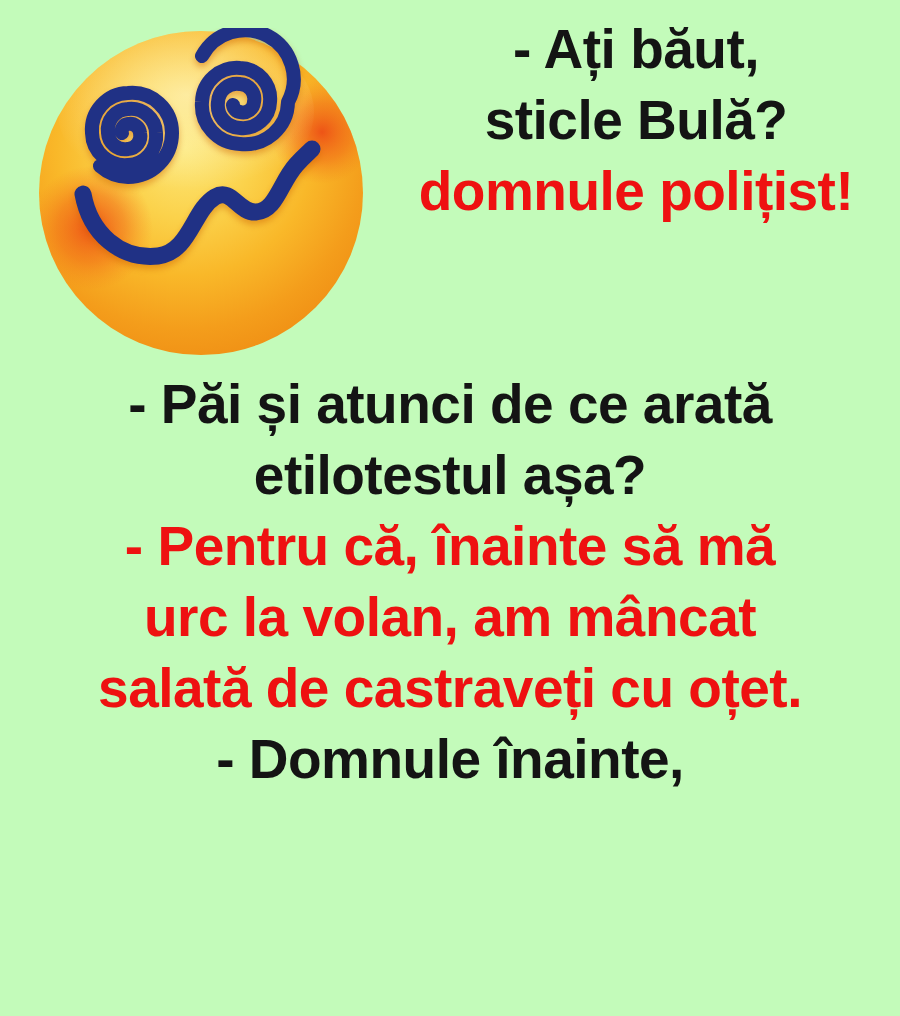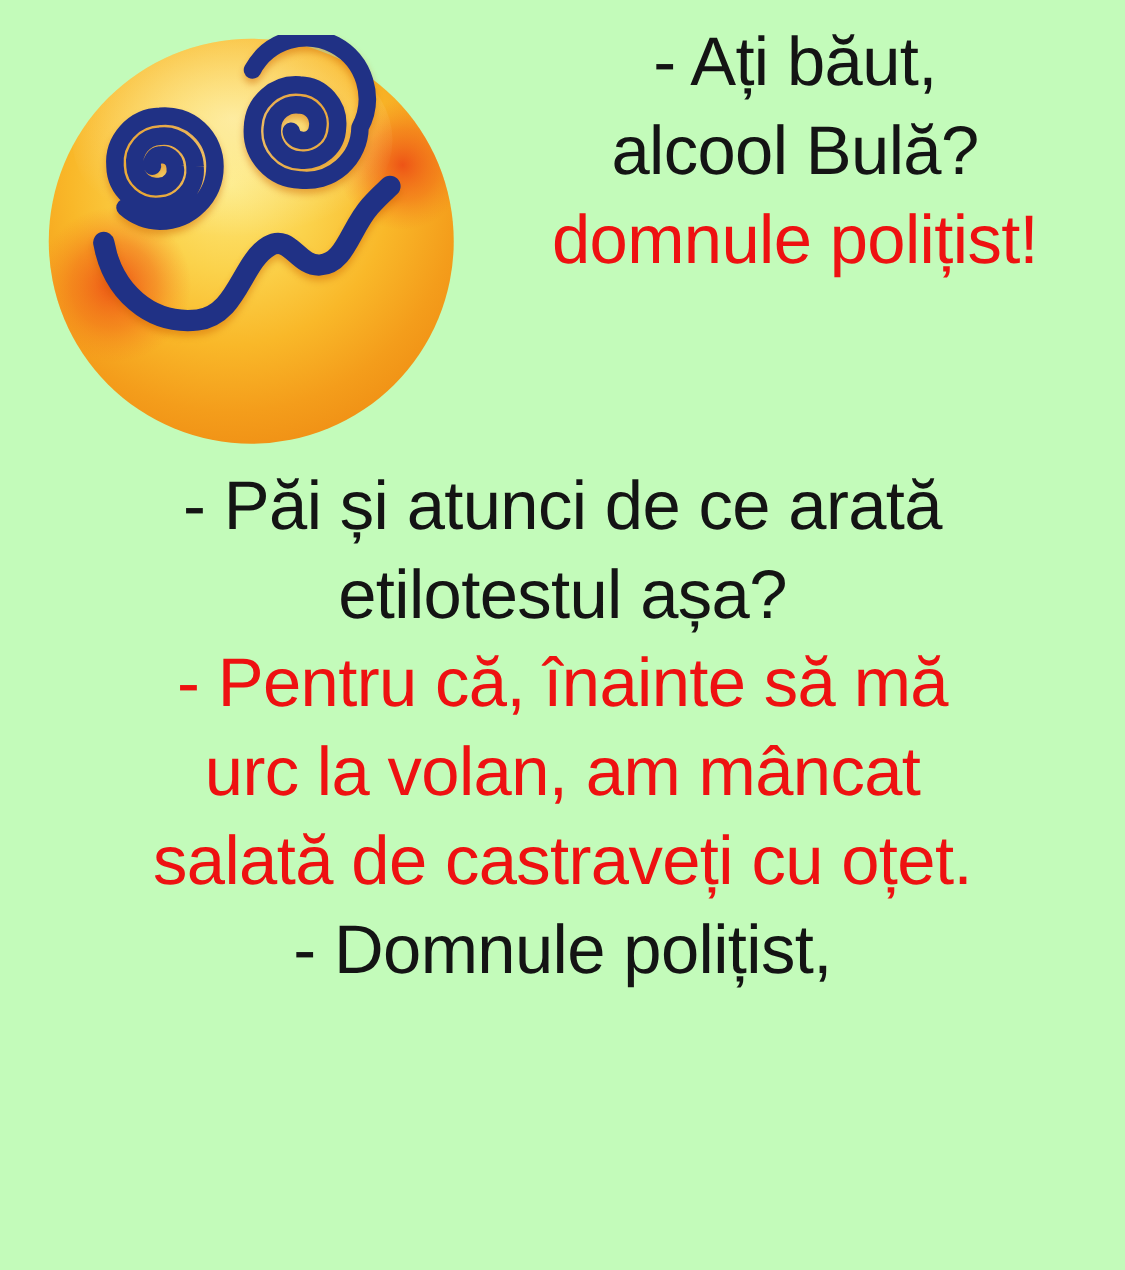--- a/index.html
+++ b/index.html
@@ -15,21 +15,21 @@
     overflow:hidden;
     font-family:"Liberation Sans","DejaVu Sans",sans-serif;
   }
   .emoji{
     position:absolute;left:36px;top:28px;
     width:330px;height:330px;
   }
   .dialogue{
     position:absolute;
     text-align:center;
-    font-weight:400;
+    font-weight:700;
     font-size:55px;
     line-height:71px;
     letter-spacing:-0.5px;
     white-space:nowrap;
   }
   .dialogue-column{left:378px;top:14px;width:516px;}
   .dialogue-full{left:0;top:369px;width:900px;}
   .line[data-color="black"], .line span[data-color="black"]{color:var(--black);}
   .line[data-color="red"],   .line span[data-color="red"]{color:var(--red);}
   .dash{margin-right:0.26em;}
@@ -108,26 +108,26 @@
         C 54 205, 84 232, 122 228
         C 154 224, 157 182, 179 169
         C 196 159, 202 185, 220 184
         C 240 183, 244 155, 260 137
         C 267 129, 273 124, 276 121"></path>
     </g>
   </svg>
 
   <div class="dialogue dialogue-column">
     <div class="line" data-color="black">- Ați băut,</div>
-    <div class="line" data-color="black">alcool Bulă?</div>
+    <div class="line" data-color="black">sticle Bulă?</div>
     <div class="line" data-color="red">domnule polițist!</div>
   </div>
 
   <div class="dialogue dialogue-full">
     <div class="line" data-color="black">- Păi și atunci de ce arată</div>
     <div class="line" data-color="black">etilotestul așa?</div>
     <div class="line" data-color="red">- Pentru că, înainte să mă</div>
     <div class="line" data-color="red">urc la volan, am mâncat</div>
     <div class="line" data-color="red">salată de castraveți cu oțet.</div>
-    <div class="line" data-color="black">- Domnule polițist,</div>
+    <div class="line" data-color="black">- Domnule înainte,</div>
   </div>
 
 </div>
 
 </body></html>

